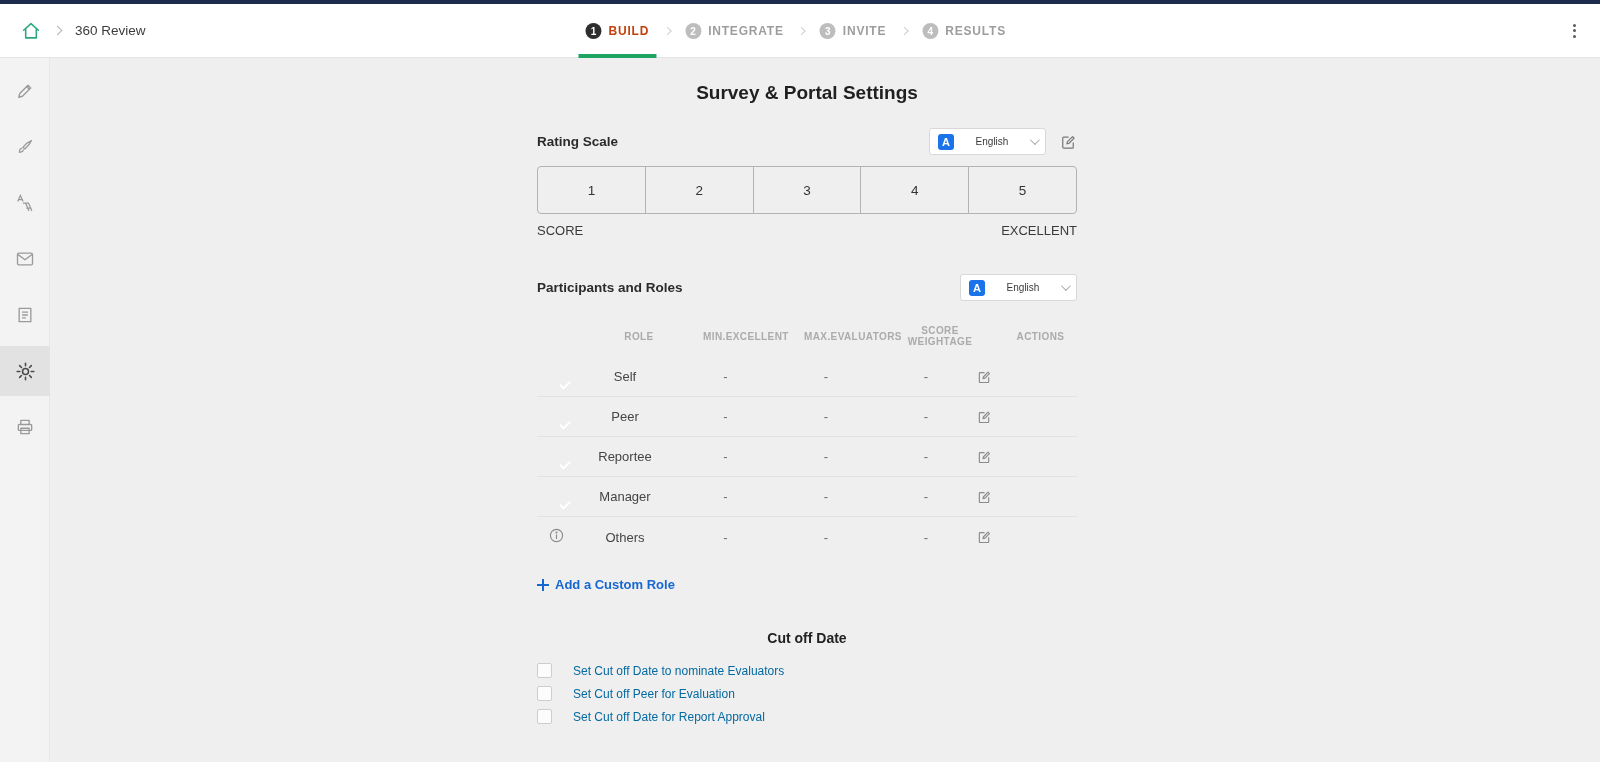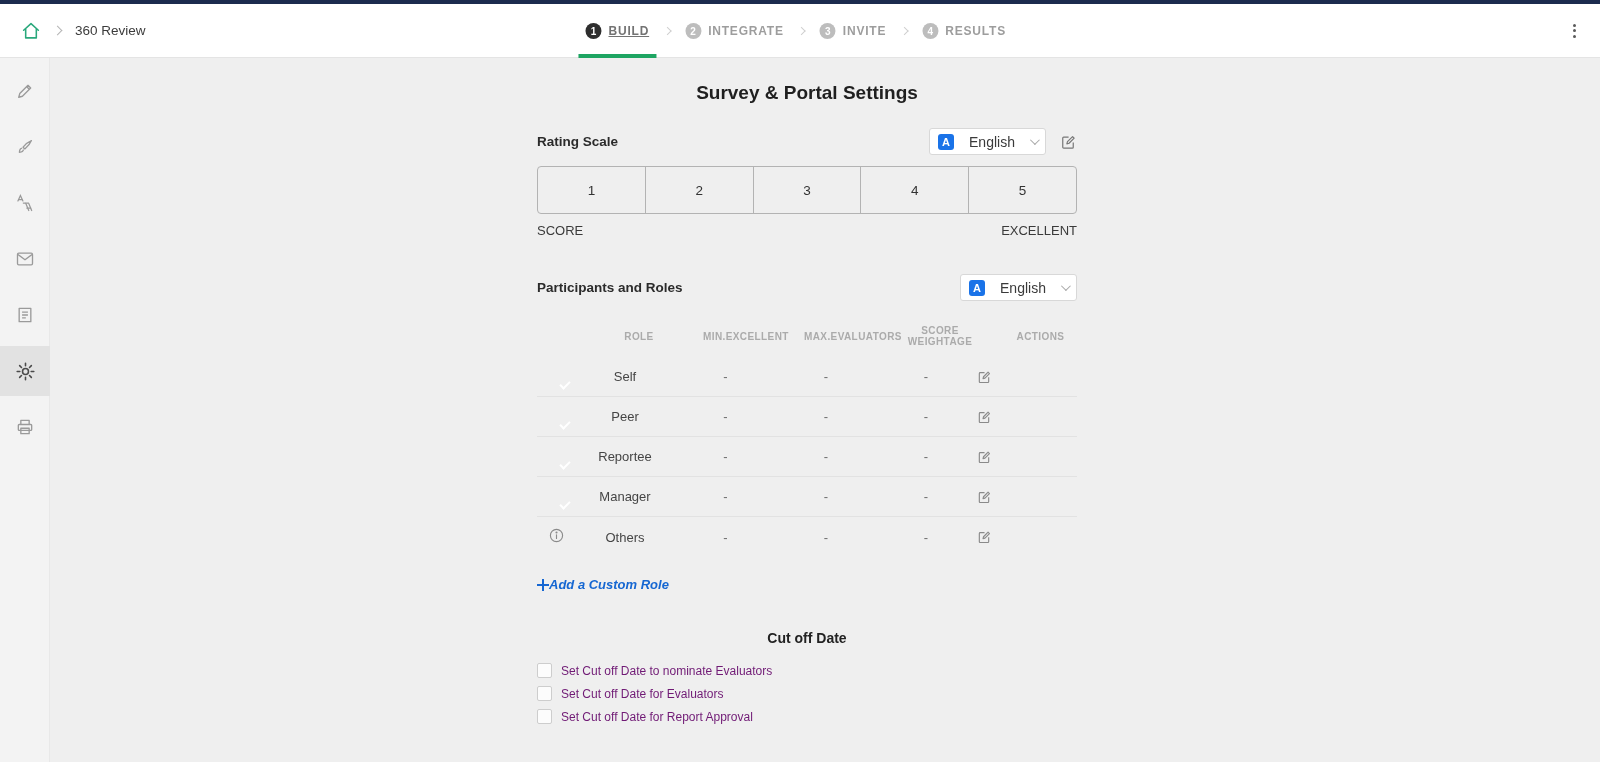--- a/index.html
+++ b/index.html
@@ -15,21 +15,21 @@
     transform:rotate(45deg); margin:0 14px 0 10px; }
   .crumb-text { font-size:13.5px; color:#3c3c3c; }
 
   .steps { position:absolute; left:50%; top:0; transform:translateX(-51%); height:54px;
     display:flex; align-items:stretch; }
   .step { display:flex; align-items:center; gap:7px; position:relative; padding:0 3px; cursor:pointer; }
   .step-circle { width:16px; height:16px; border-radius:50%; background:#bdbdbd; color:#fff;
     font-size:10px; font-weight:bold; display:flex; align-items:center; justify-content:center; }
   .step-label { font-size:12px; font-weight:bold; letter-spacing:0.8px; color:#9d9d9d; }
   .step.active .step-circle { background:#2e2e2e; }
-  .step.active .step-label { color:#737373;text-decoration:underline; }
+  .step.active .step-label { color:#c2410c; }
   .step.active::after { content:""; position:absolute; left:-4px; right:-4px; bottom:0; height:4px; background:#1ea562; }
   .step-sep { align-self:center; width:6px; height:6px; border-right:1.5px solid #cfcfcf;
     border-top:1.5px solid #cfcfcf; transform:rotate(45deg); margin:0 12px; }
 
   .kebab { margin-left:auto; display:flex; flex-direction:column; gap:2.5px; padding:6px; cursor:pointer; }
   .kebab i { width:3px; height:3px; border-radius:50%; background:#5a5a5a; display:block; }
 
   
   .app-body { display:flex; height:705px;text-align:center; }
   .sidebar { width:50px; background:#f3f3f3; border-right:1px solid #e8e8e8; padding-top:8px; }
@@ -45,21 +45,21 @@
   .page-title { font-size:19px; font-weight:bold; color:#1f1f1f; }
 
   .section-head { display:flex; justify-content:space-between; align-items:center; margin-top:24px; }
   .section-label { font-size:13.5px; font-weight:bold; color:#2b2b2b; }
   .head-right { display:flex; align-items:center; gap:13px; }
 
   .lang-select { display:flex; align-items:center; gap:7px; background:#fff; border:1px solid #d8d8d8;
     border-radius:3px; height:27px; padding:0 8px; min-width:117px; cursor:pointer; }
   .translate-badge { width:16px; height:16px; background:#1a73e8; border-radius:3px; color:#fff;
     font-size:11px; font-weight:bold; display:flex; align-items:center; justify-content:center; }
-  .lang-label { font-size:14px; color:#3a3a3a; flex:1; }
+  .lang-label { font-size:10px; color:#3a3a3a; flex:1; }
   .dd-chevron { width:7px; height:7px; border-right:1.4px solid #a8a8a8; border-bottom:1.4px solid #a8a8a8;
     transform:rotate(45deg) translateY(-2px); }
 
   .icon-btn { background:none; border:none; padding:0; cursor:pointer; display:flex; }
 
   .help-text { font-size:12px; color:#7d7d7d; margin-top:22px; }
 
   .scale { display:flex; margin-top:11px; border:1px solid #b3b3b3; border-radius:4px; height:48px; }
   .scale-cell { flex:1; display:flex; align-items:center; justify-content:center; font-size:13.5px;
     color:#333; border-right:1px solid #b3b3b3; cursor:default; }
@@ -72,32 +72,32 @@
   .tgrid { display:grid; grid-template-columns:38px 100px 101px 100px 100px 1fr; align-items:center; }
   .thead { padding-bottom:10px; }
   .thead span { font-size:10px; font-weight:bold; color:#ababab; letter-spacing:0.4px;padding-left:28px; }
   .trow { height:40px; border-bottom:1px solid #e2e2e2; font-size:13px; color:#454545; }
   .trow:last-child { border-bottom:none; }
   .cb-checked { width:17px; height:17px; background:#29b573; border-radius:3px; position:relative; cursor:pointer; }
   .cb-checked::after { content:""; position:absolute; left:5.5px; top:2.5px; width:4px; height:8px;
     border-right:2px solid #fff; border-bottom:2px solid #fff; transform:rotate(45deg); }
   .dash { color:#6d6d6d; }
 
-  .add-role { display:flex; align-items:center; gap:0; margin-top:20px; cursor:pointer;font-style:italic; }
+  .add-role { display:flex; align-items:center; gap:6px; margin-top:20px; cursor:pointer; }
   .add-role-label { color:#1667d2; font-size:13px; font-weight:bold; }
   .plus-icon { position:relative; width:12px; height:12px; }
   .plus-icon::before, .plus-icon::after { content:""; position:absolute; background:#1667d2; }
   .plus-icon::before { left:5px; top:0; width:2px; height:12px; }
   .plus-icon::after { left:0; top:5px; width:12px; height:2px; }
 
   .cutoff-title { margin-top:38px; font-size:14px; font-weight:bold; color:#222; }
   .cutoff-list { margin-top:13px; }
   .cutoff-row { display:flex; align-items:center; gap:9px; height:23px; cursor:pointer; }
   .cb-empty { width:15px; height:15px; background:#fcfcfc; border:1px solid #cdcdcd; border-radius:2px; }
-  .cutoff-text { font-size:12px; color:#701a75; }
+  .cutoff-text { font-size:12px; color:#0369a1;margin-left:12px; }
 </style>
 </head>
 <body>
 
 <div class="top-strip"></div>
 
 <div class="topbar">
   <div class="home-btn">
     <svg width="22" height="22" viewBox="0 0 24 24" fill="none" stroke="#2aa87c" stroke-width="1.7" stroke-linecap="round" stroke-linejoin="round">
       <path d="M4 11.2 12 4l8 7.2"></path>
@@ -330,21 +330,21 @@
       </div>
 
       <div class="cutoff-title">Cut off Date</div>
       <div class="cutoff-list">
         <div class="cutoff-row">
           <span class="cb-empty"></span>
           <span class="cutoff-text">Set Cut off Date to nominate Evaluators</span>
         </div>
         <div class="cutoff-row">
           <span class="cb-empty"></span>
-          <span class="cutoff-text">Set Cut off Date for Evaluators</span>
+          <span class="cutoff-text">Set Cut off Peer for Evaluation</span>
         </div>
         <div class="cutoff-row">
           <span class="cb-empty"></span>
           <span class="cutoff-text">Set Cut off Date for Report Approval</span>
         </div>
       </div>
 
     </div>
   </div>
 </div>

